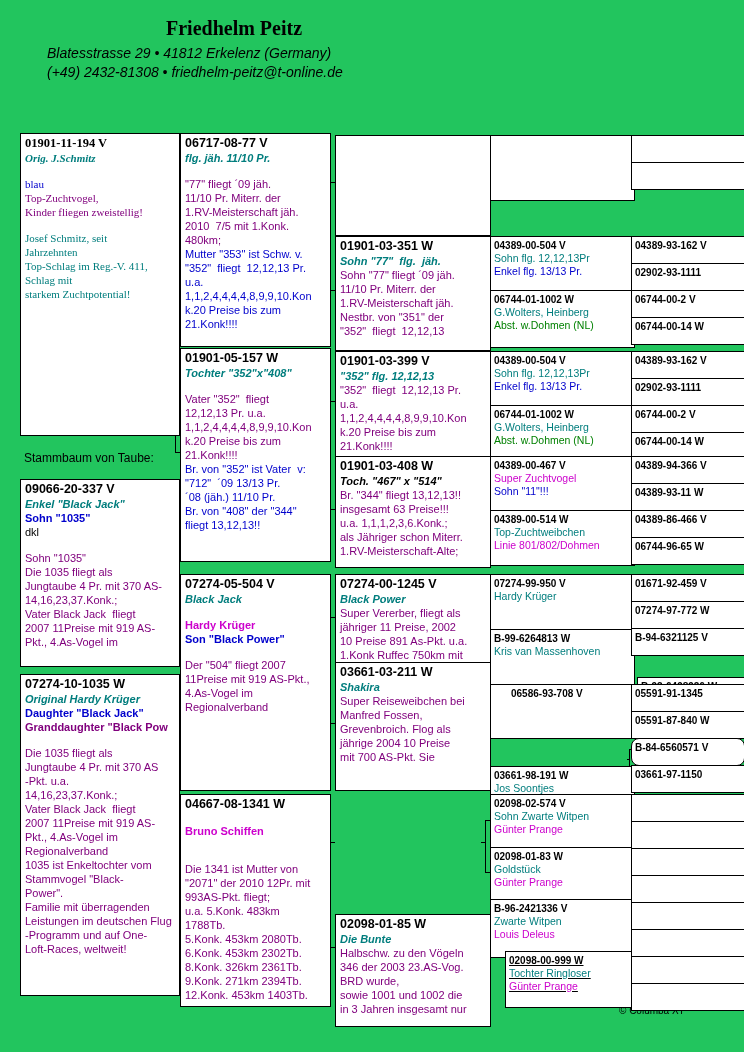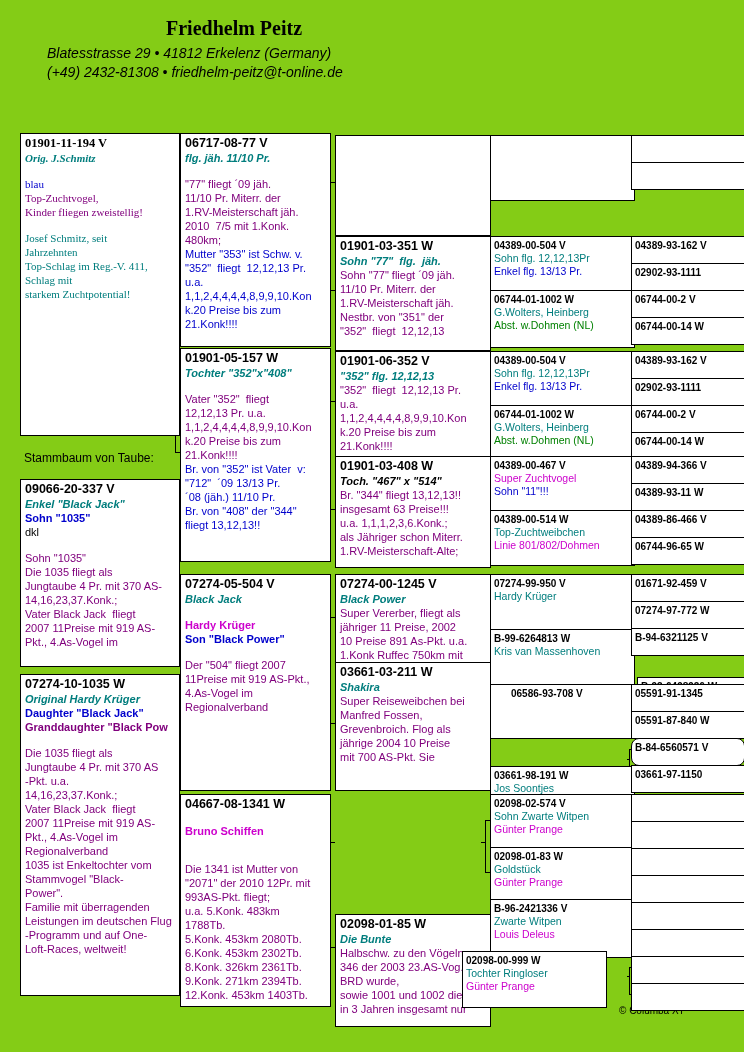--- a/index.html
+++ b/index.html
@@ -1,18 +1,18 @@
 <!DOCTYPE html>
 <html><head>
 <meta charset="utf-8">
 <style>
   html,body{margin:0;padding:0}
   body{width:744px;height:1052px;background:#fff;position:relative;
        font-family:"Liberation Sans","DejaVu Sans",sans-serif;color:#000}
-  #stage{position:absolute;left:0;top:0;width:744px;height:1052px;background:#84cc16;overflow:hidden}
+  #stage{position:absolute;left:0;top:0;width:744px;height:1052px;background:#22c55e;overflow:hidden}
   .hdr-name{position:absolute;left:166px;top:17px;font-family:"Liberation Serif","DejaVu Serif",serif;
             font-weight:bold;font-size:20px;white-space:pre}
   .hdr-addr{position:absolute;left:47px;top:45px;font-style:italic;font-size:14px;white-space:pre}
   .hdr-contact{position:absolute;left:47px;top:64px;font-style:italic;font-size:14px;white-space:pre}
   .stammbaum{position:absolute;left:24px;top:451px;font-size:12px;white-space:pre}
   .copyright{position:absolute;left:619px;top:1005px;font-size:10px;white-space:pre}
   #connectors{position:absolute;left:0;top:0;width:744px;height:1052px}
   #connectors path{stroke:#000;stroke-width:1;fill:none}
   .pbox{position:absolute;border:1px solid #000;background:#fff;padding:2px 4px;
         overflow:hidden;font-size:11px;line-height:14px}
@@ -160,21 +160,21 @@
     <div class="pbox" style="left: 335px; top: 236px; width: 146px; height: 109px;">
       <div class="ring">01901-03-351 W</div>
       <div class="line s-tealbi">Sohn "77"  flg.  jäh.</div>
       <div class="line s-purple">Sohn "77" fliegt ´09 jäh.</div>
       <div class="line s-purple">11/10 Pr. Miterr. der</div>
       <div class="line s-purple">1.RV-Meisterschaft jäh.</div>
       <div class="line s-purple">Nestbr. von "351" der</div>
       <div class="line s-purple">"352"  fliegt  12,12,13</div>
     </div>
     <div class="pbox" style="left: 335px; top: 351px; width: 146px; height: 101px;">
-      <div class="ring">01901-06-352 V</div>
+      <div class="ring">01901-03-399 V</div>
       <div class="line s-tealbi">"352" flg. 12,12,13</div>
       <div class="line s-purple">"352"  fliegt  12,12,13 Pr.</div>
       <div class="line s-purple">u.a.</div>
       <div class="line s-purple">1,1,2,4,4,4,4,8,9,9,10.Kon</div>
       <div class="line s-purple">k.20 Preise bis zum</div>
       <div class="line s-purple">21.Konk!!!!</div>
     </div>
     <div class="pbox" style="left: 335px; top: 456px; width: 146px; height: 106px;">
       <div class="ring">01901-03-408 W</div>
       <div class="line s-blackbi">Toch. "467" x "514"</div>
@@ -265,21 +265,21 @@
     <div class="pbox small" style="left: 490px; top: 847px; width: 137px; height: 51px;">
       <div class="ring">02098-01-83 W</div>
       <div class="line s-teal">Goldstück</div>
       <div class="line s-mag">Günter Prange</div>
     </div>
     <div class="pbox small" style="left: 490px; top: 899px; width: 137px; height: 53px;">
       <div class="ring">B-96-2421336 V</div>
       <div class="line s-teal">Zwarte Witpen</div>
       <div class="line s-mag">Louis Deleus</div>
     </div>
-    <div class="pbox small" style="left: 462px; top: 951px; width: 137px; height: 51px;">
+    <div class="pbox small" style="left: 505px; top: 951px; width: 137px; height: 51px; text-decoration: underline;">
       <div class="ring">02098-00-999 W</div>
       <div class="line s-teal">Tochter Ringloser</div>
       <div class="line s-mag">Günter Prange</div>
     </div>
     <div class="pbox small" style="left: 631px; top: 135px; width: 106px; height: 22px;"></div>
     <div class="pbox small" style="left: 631px; top: 162px; width: 106px; height: 22px;"></div>
     <div class="pbox small" style="left: 631px; top: 236px; width: 106px; height: 22px;">
       <div class="ring">04389-93-162 V</div>
     </div>
     <div class="pbox small" style="left: 631px; top: 263px; width: 106px; height: 22px;">

